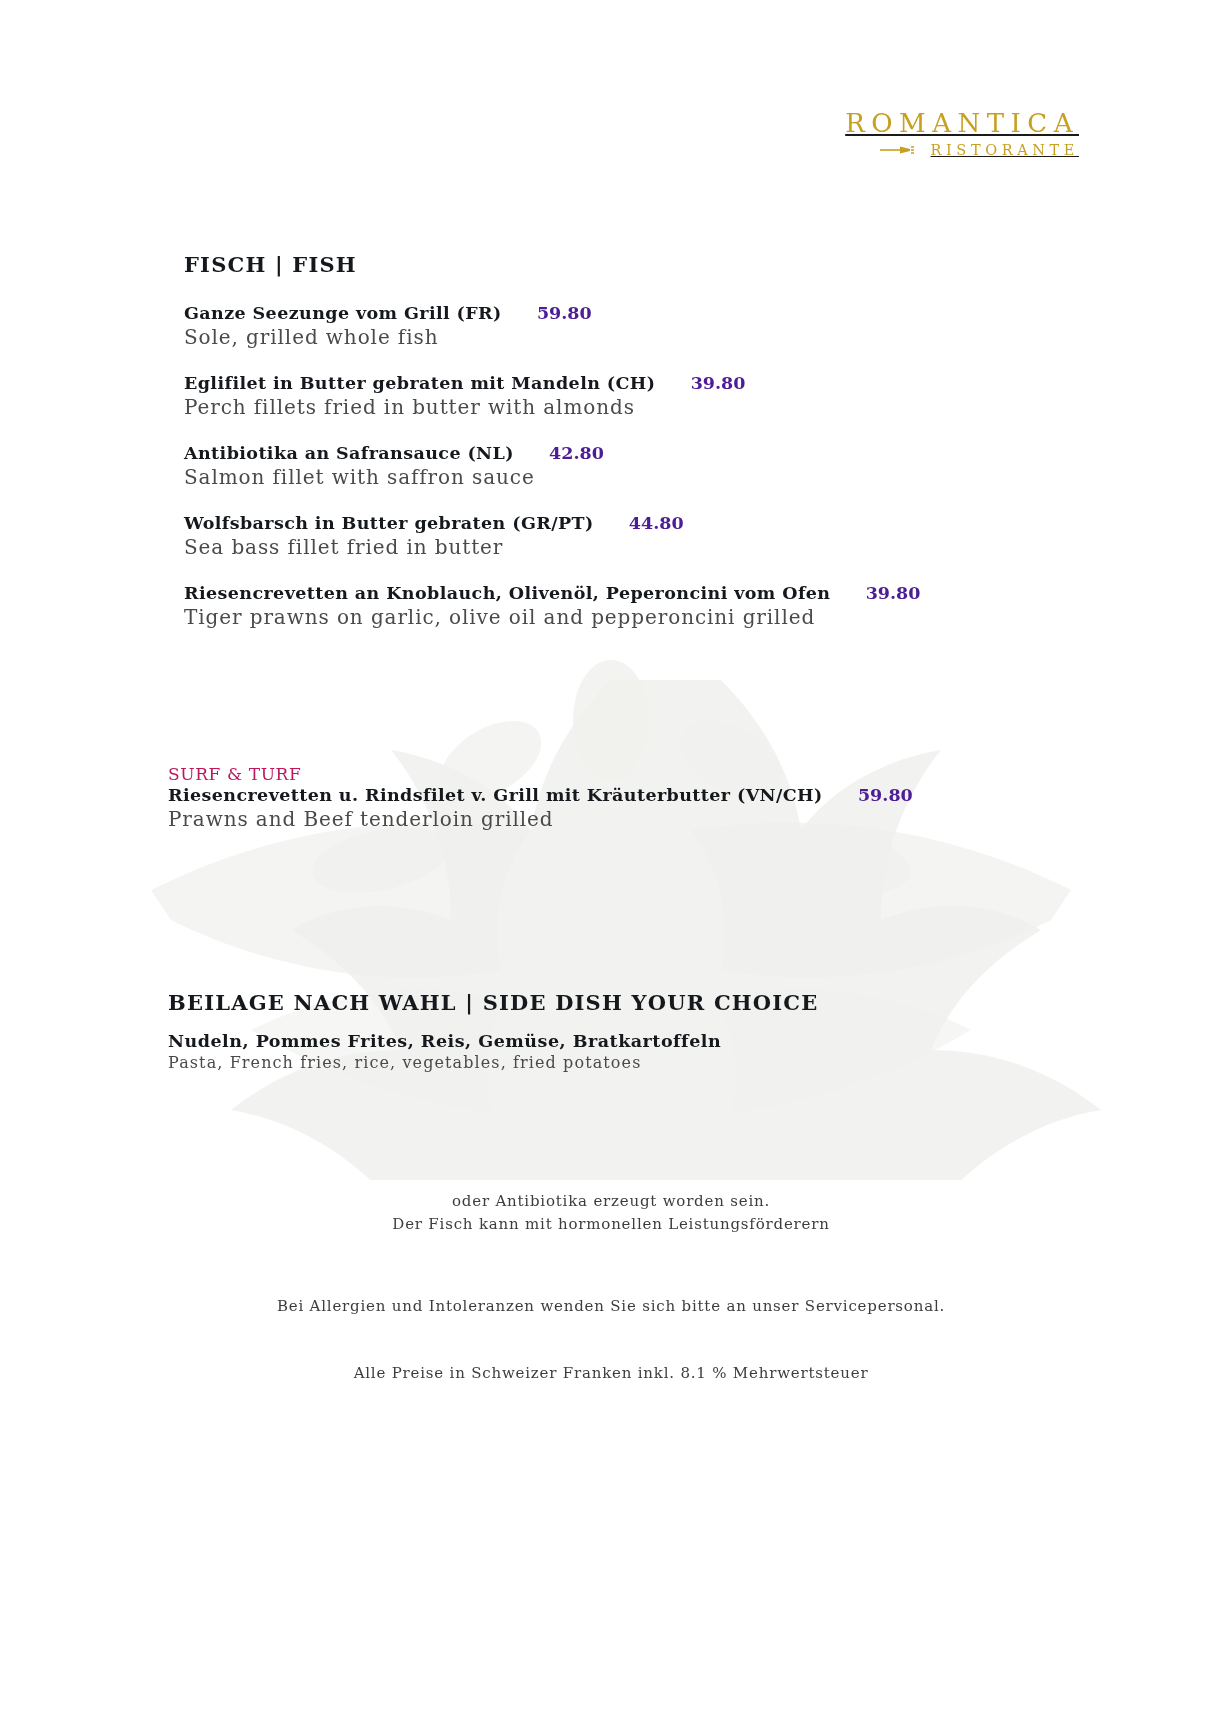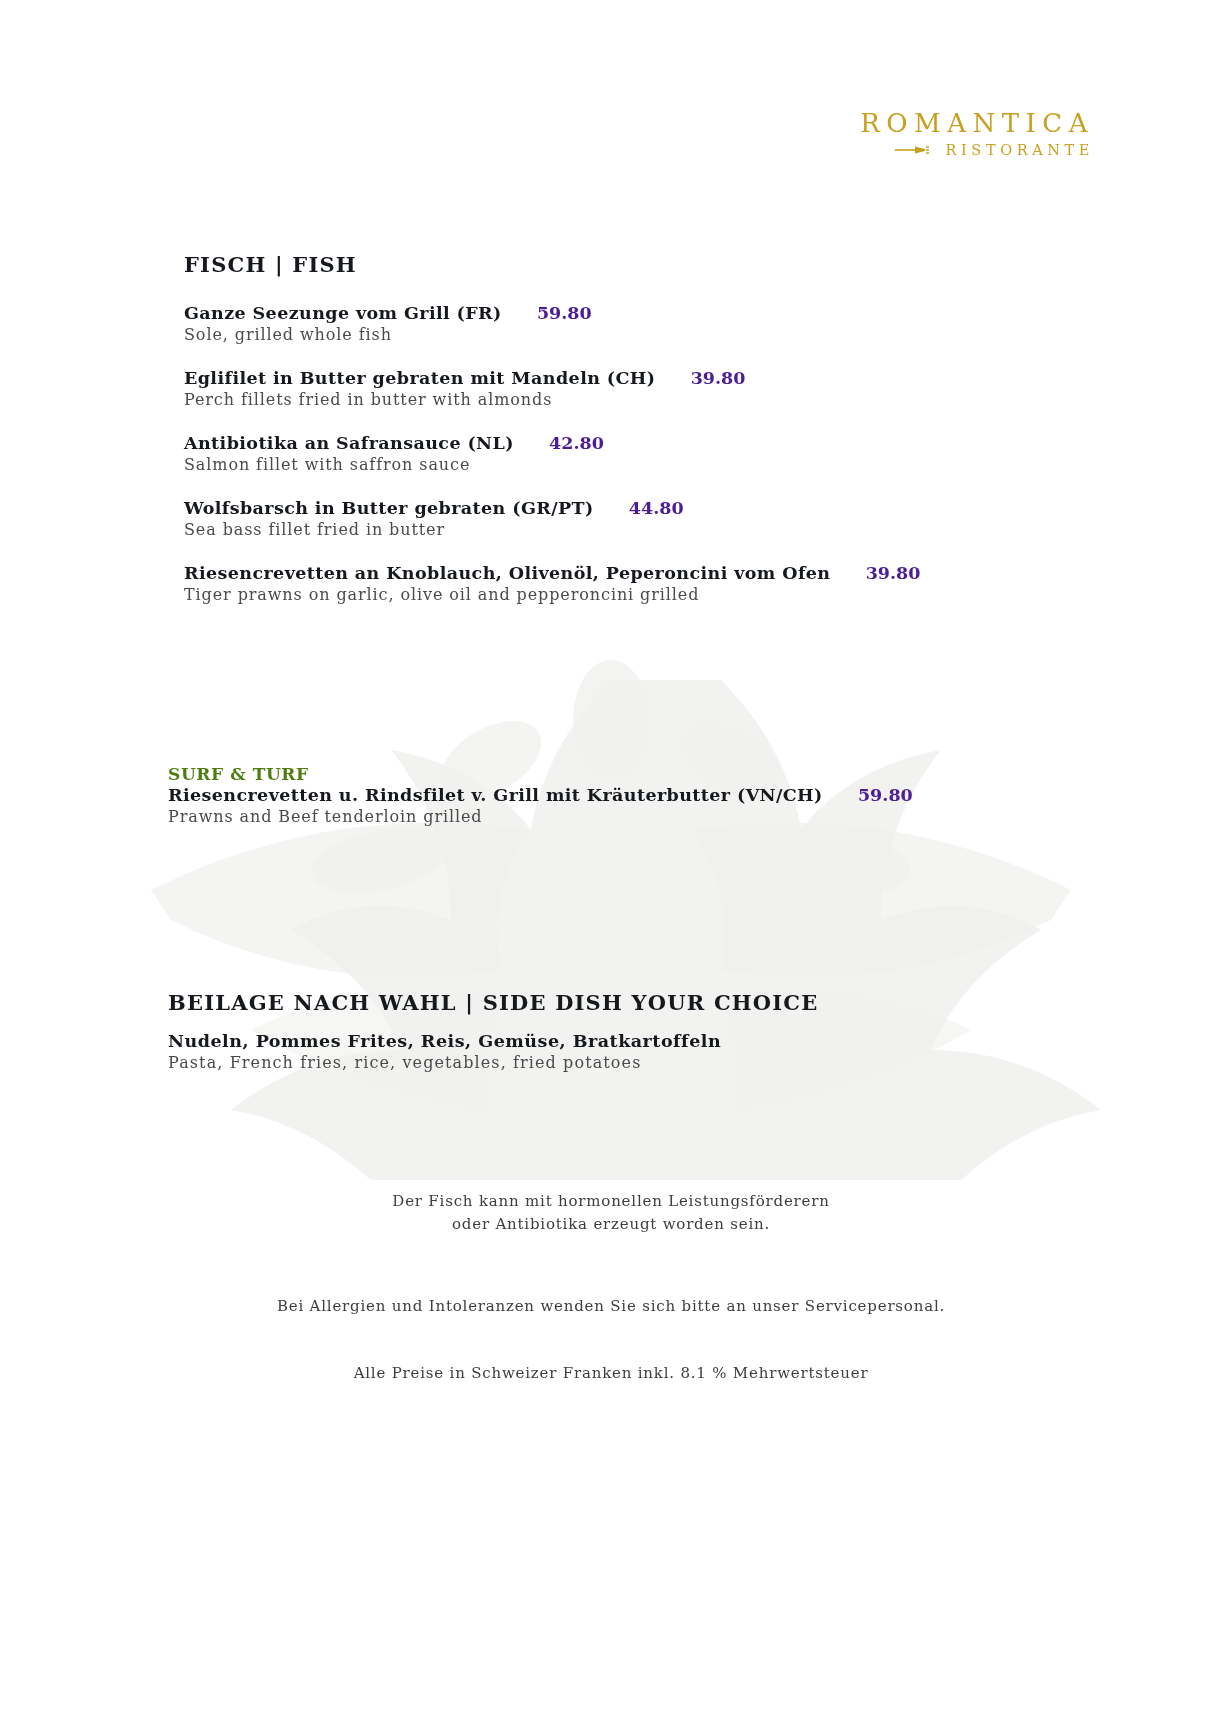--- a/index.html
+++ b/index.html
@@ -27,23 +27,24 @@
     height: 620px;
     opacity: 1;
     pointer-events: none;
     z-index: 0;
   }
 
   
   .logo-block {
     position: absolute;
     top: 108px;
-    right: 128px;
+    right: 143px;
     text-align: right;
     z-index: 2;
+    text-decoration: underline;
   }
   .logo-name {
     font-family: "DejaVu Serif", serif;
     font-size: 26px;
     letter-spacing: 6.5px;
     color: #c8a020;
     white-space: nowrap;
   }
   .logo-sub-row {
     display: flex;
@@ -95,31 +96,31 @@
   }
   .item-price {
     font-size: 17.5px;
     font-weight: bold;
     color: #4c1d95;
     white-space: nowrap;
     min-width: 72px;
     text-align: right;
   }
   .item-desc {
-    font-size: 16px;
+    font-size: 20px;
     letter-spacing: 0.9px;
     color: #4a4a4a;
     margin-top: 2px;
   }
 
   .hit-label {
     font-size: 17px;
-    font-weight: bold;
+    font-weight: normal;
     letter-spacing: 0.6px;
-    color: #4d7c0f;
+    color: #be185d;
     margin-bottom: 1px;
   }
 
   .side-main {
     font-size: 17.5px;
     font-weight: bold;
     letter-spacing: 0.5px;
     color: #15181c;
     margin-top: 16px;
   }
@@ -231,18 +232,18 @@
 </section>
 
 <section id="side-section">
   <h2 class="section-title">BEILAGE NACH WAHL | SIDE DISH YOUR CHOICE</h2>
   <div class="side-main">Nudeln, Pommes Frites, Reis, Gemüse, Bratkartoffeln</div>
   <div class="side-desc">Pasta, French fries, rice, vegetables, fried potatoes</div>
 </section>
 
 <section id="notes-section">
   <div class="note-center">
+    <div>oder Antibiotika erzeugt worden sein.</div>
     <div>Der Fisch kann mit hormonellen Leistungsförderern</div>
-    <div>oder Antibiotika erzeugt worden sein.</div>
   </div>
   <div class="note-center note-gap-1">Bei Allergien und Intoleranzen wenden Sie sich bitte an unser Servicepersonal.</div>
   <div class="note-center note-gap-2">Alle Preise in Schweizer Franken inkl. 8.1 % Mehrwertsteuer</div>
 </section>
 
 </body></html>

